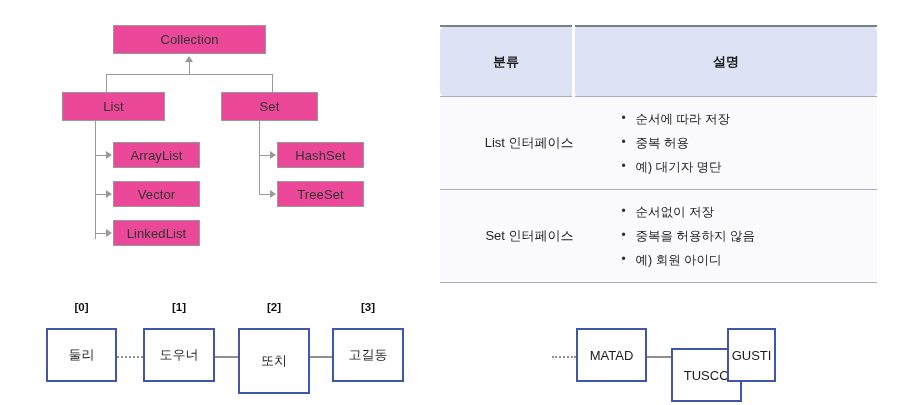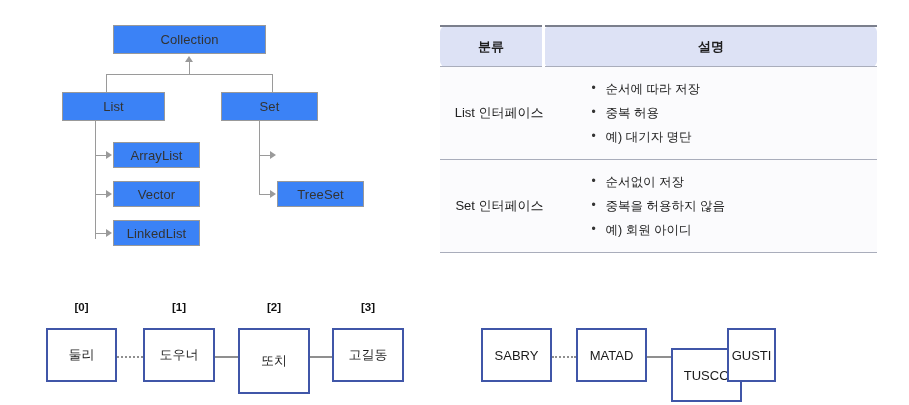--- a/index.html
+++ b/index.html
@@ -17,21 +17,21 @@
   }
 
   
   .canvas { position: absolute; inset: 0; }
 
   
   .hier-box {
     position: absolute;
     box-sizing: border-box;
     border: 1px solid #999999;
-    background: #3b82f6;
+    background: #ec4899;
     display: flex;
     align-items: center;
     justify-content: center;
     font-size: 13px;
     color: #333333;
     letter-spacing: .1px;
     white-space: nowrap;
   }
   .conn {
     position: absolute;
@@ -68,21 +68,21 @@
     vertical-align: middle;
   }
   .tbl thead th {
     background: #dde2f5;
     border-top: 2px solid #7b7f8c;
     border-bottom: 1px solid #a9adbb;
     font-weight: bold;
     font-size: 13px;
     color: #1d1d1d;
     height: 39px;
-    padding: 0;
+    padding: 15px;
     border-radius: 6px;
   }
   .tbl thead th.col-sep {
     border-left: 3px solid #ffffff;
   }
   .tbl tbody td {
     border-bottom: 1px solid #a9adbb;
     padding: 10px 0;
     margin-top: 48px;
   }
@@ -191,20 +191,23 @@
   <div class="hier-box" style="left:113px; top:220px; width:87px; height:26px;">
     <span>LinkedList</span>
   </div>
 
   <div class="conn v" style="left:259px; top:121px; height:74px;"></div>
   <div class="conn h" style="left:259px; top:155px; width:12px;"></div>
   <div class="arrow-right" style="left:270px; top:151px;"></div>
   <div class="conn h" style="left:259px; top:194px; width:12px;"></div>
   <div class="arrow-right" style="left:270px; top:190px;"></div>
 
+  <div class="hier-box" style="left:277px; top:142px; width:87px; height:26px;">
+    <span>HashSet</span>
+  </div>
   <div class="hier-box" style="left:277px; top:181px; width:87px; height:26px;">
     <span>TreeSet</span>
   </div>
 </div>
 
 <table class="tbl">
   <thead>
     <tr>
       <th style="width:102px;">분류</th>
       <th class="col-sep">설명</th>
@@ -251,23 +254,20 @@
   <div class="node-box" style="left:238px; top:328px; width:72px; height:66px;">
     <span>또치</span>
   </div>
   <div class="link" style="left:310px; top:356px; width:22px;"></div>
   <div class="node-box" style="left:332px; top:328px; width:72px; height:54px;">
     <span>고길동</span>
   </div>
 </div>
 
 <div class="canvas">
-  <div class="node-box" style="left:481px; top:328px; width:71px; height:54px;">
-    <span>SABRY</span>
-  </div>
   <div class="link dotted" style="left:552px; top:356px; width:24px;"></div>
   <div class="node-box" style="left:576px; top:328px; width:71px; height:54px;">
     <span>MATAD</span>
   </div>
   <div class="link" style="left:647px; top:356px; width:24px;"></div>
   <div class="node-box" style="left:671px; top:348px; width:71px; height:54px;">
     <span>TUSCO</span>
   </div>
   <div class="link dotted" style="left:742px; top:356px; width:23px;"></div>
   <div class="node-box" style="left:727px; top:328px; width:49px; height:54px;">

